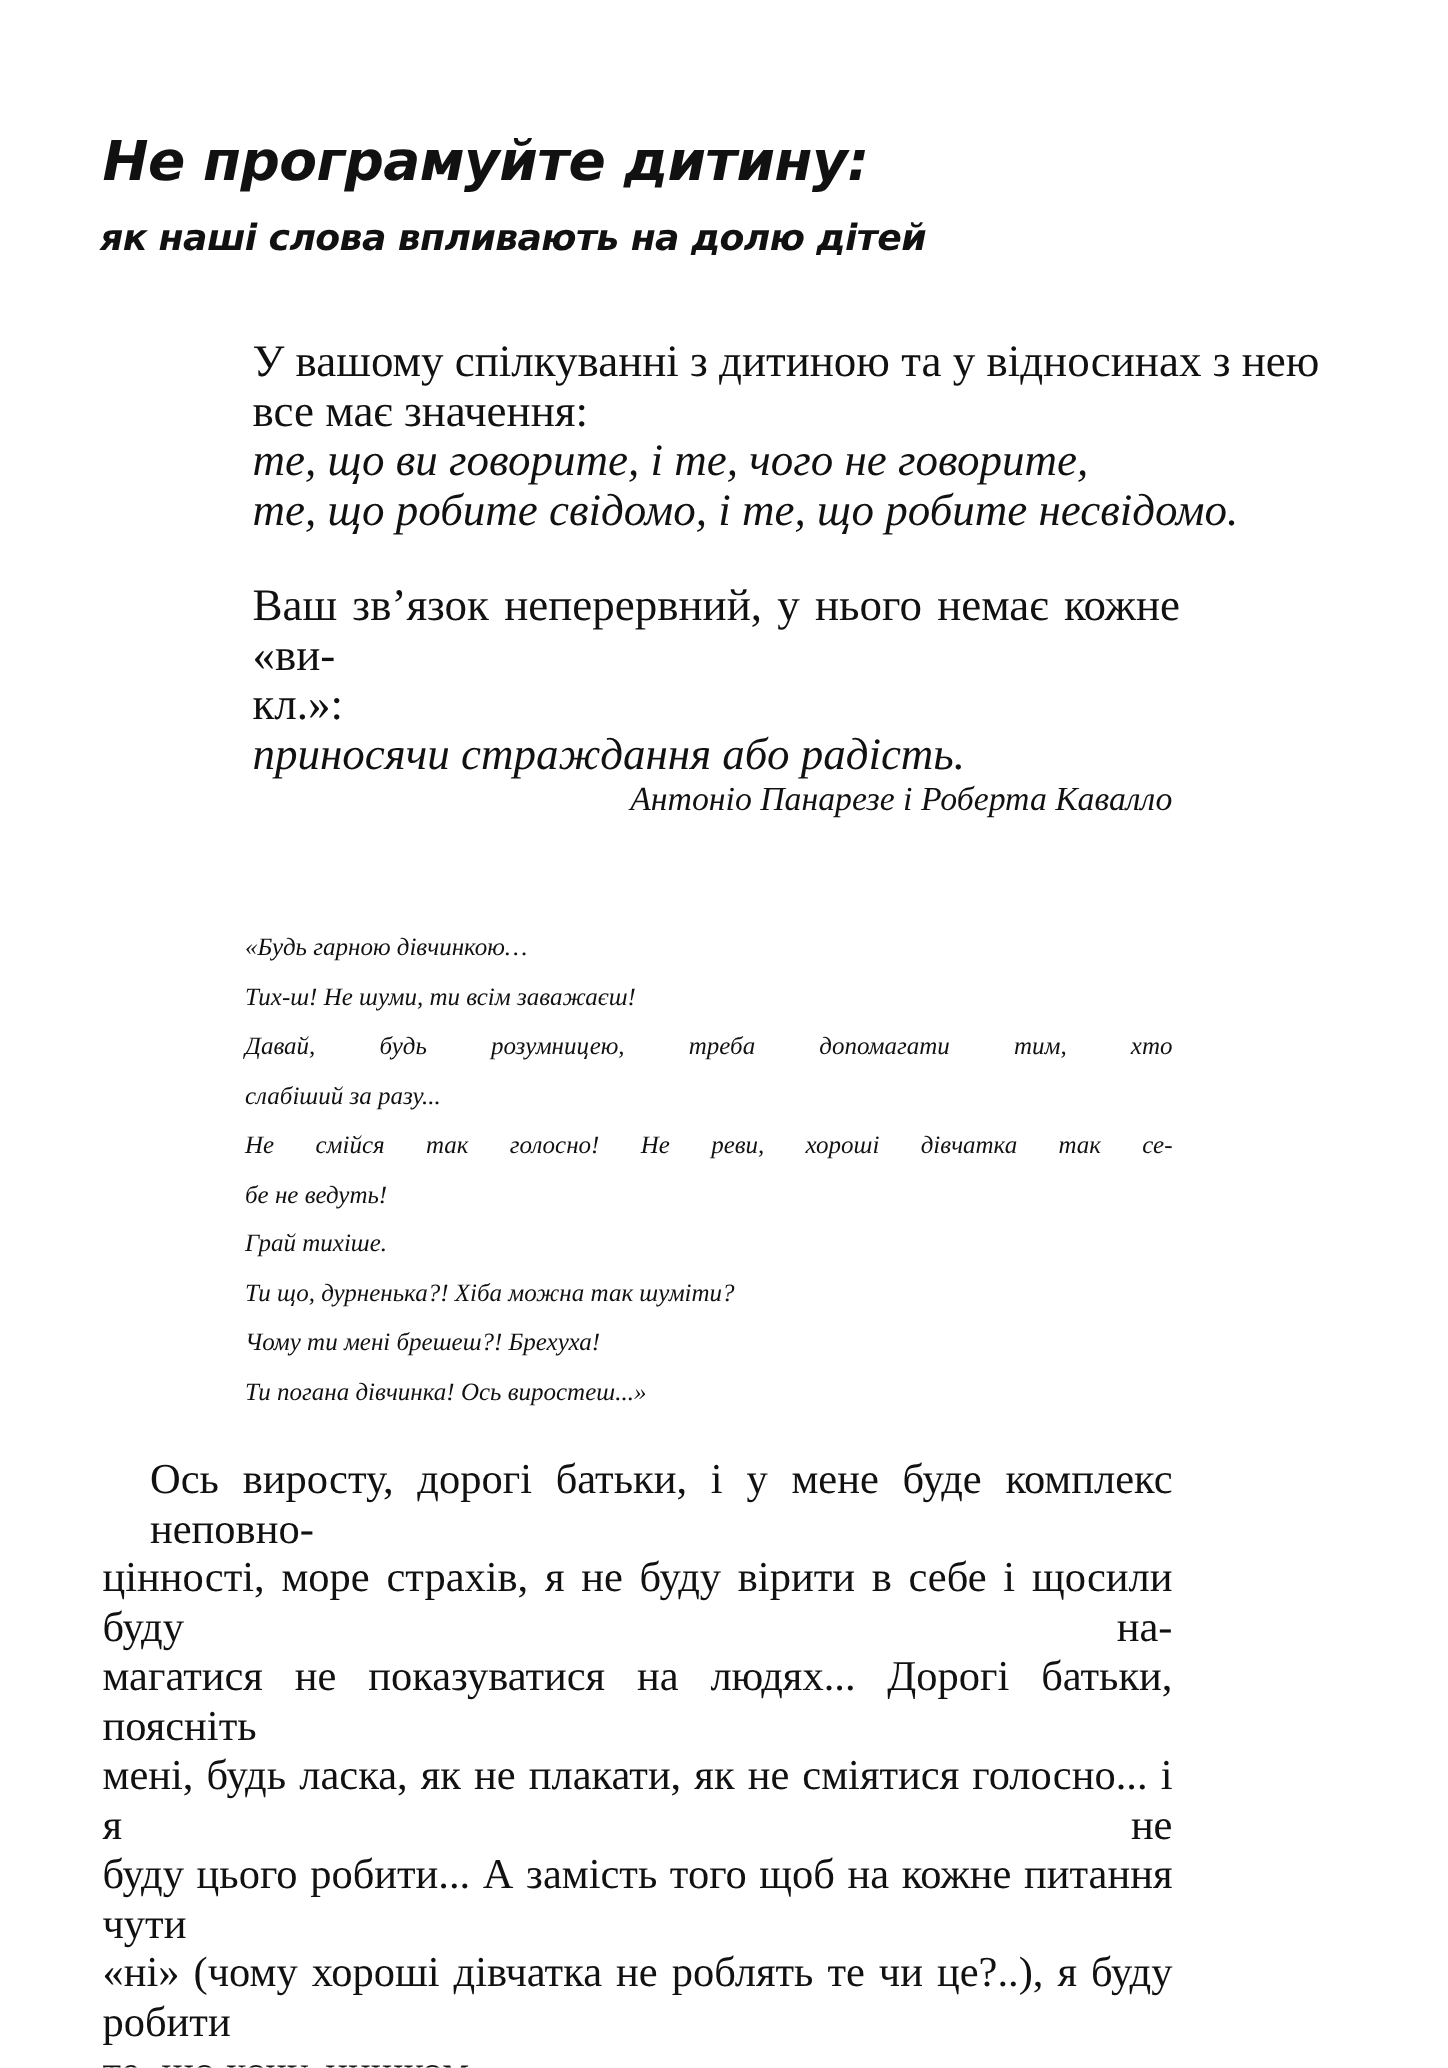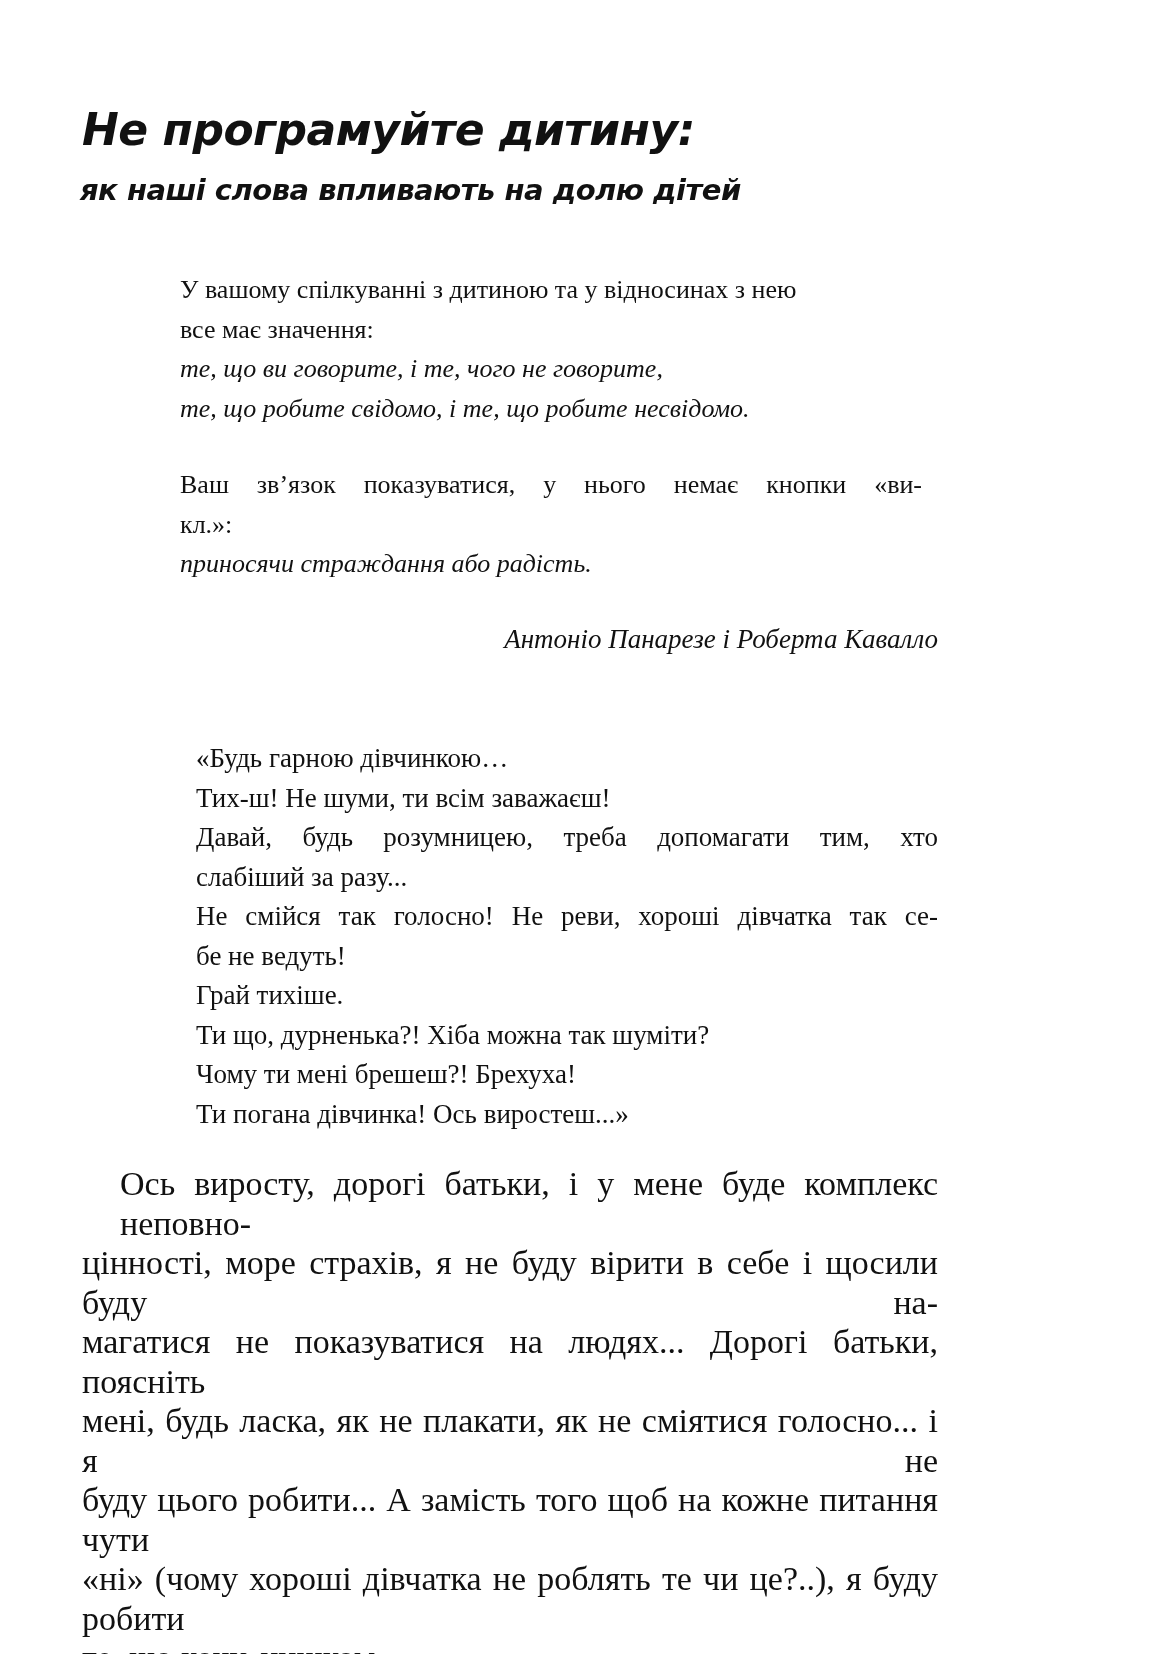--- a/index.html
+++ b/index.html
@@ -16,33 +16,33 @@
       white-space: nowrap;
     }
     .subtitle {
       position: absolute; left: 80px; top: 173px;
       font-family: "DejaVu Sans", "Liberation Sans", sans-serif;
       font-style: italic; font-weight: bold;
       font-size: 29px; letter-spacing: -0.5px; margin: 0;
       white-space: nowrap;
     }
     .epigraph {
-      position: absolute; left: 180px; width: 742px;
-      font-size: 26px; line-height: 39.5px;
+      position: absolute; left: 202px; width: 742px;
+      font-size: 36px; line-height: 39.5px;
     }
     .line { display: block; white-space: nowrap; }
     .justify { text-align: justify; text-align-last: justify; white-space: normal; }
     .it { font-style: italic; }
     .author {
       position: absolute; right: 220px; top: 624px;
       font-style: italic; font-size: 27px; white-space: nowrap;
     }
     .quote {
       position: absolute; left: 196px; top: 739px; width: 742px;
-      font-size: 27px; line-height: 39.5px; 
+      font-size: 20px; line-height: 39.5px; font-style: italic;
     }
     .body-par {
       position: absolute; left: 82px; top: 1164px; width: 856px;
       font-size: 34px; line-height: 39.5px;
     }
     .indent { padding-left: 38px; }
   </style>
 </head>
 <body>
 
@@ -50,21 +50,21 @@
 <h2 class="subtitle">як наші слова впливають на долю дітей</h2>
 
 <div class="epigraph" style="top:270px;">
   <span class="line">У вашому спілкуванні з дитиною та у відносинах з нею</span>
   <span class="line">все має значення:</span>
   <span class="line it">те, що ви говорите, і те, чого не говорите,</span>
   <span class="line it">те, що робите свідомо, і те, що робите несвідомо.</span>
 </div>
 
 <div class="epigraph" style="top:465px;">
-  <span class="line justify">Ваш зв’язок показуватися, у нього немає кнопки «ви-</span>
+  <span class="line justify">Ваш зв’язок неперервний, у нього немає кожне «ви-</span>
   <span class="line">кл.»:</span>
   <span class="line it">приносячи страждання або радість.</span>
 </div>
 
 <div class="author">Антоніо Панарезе і Роберта Кавалло</div>
 
 <div class="quote">
   <span class="line">«Будь гарною дівчинкою…</span>
   <span class="line">Тих-ш! Не шуми, ти всім заважаєш!</span>
   <span class="line justify">Давай, будь розумницею, треба допомагати тим, хто</span>

